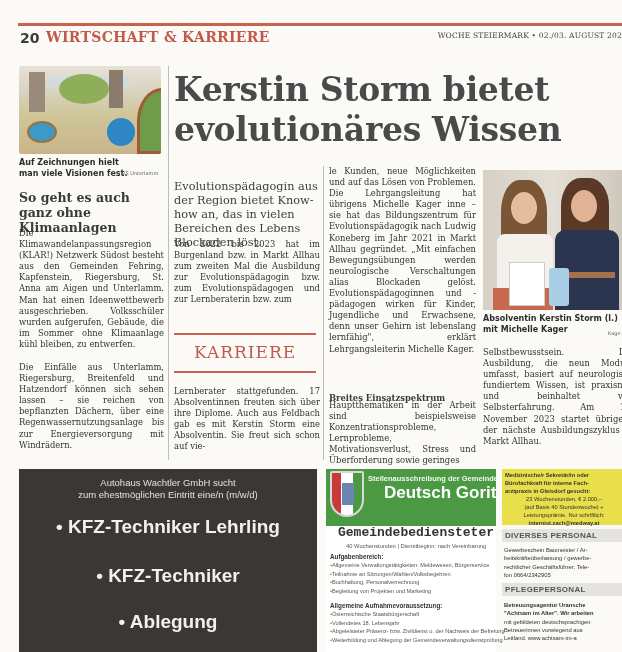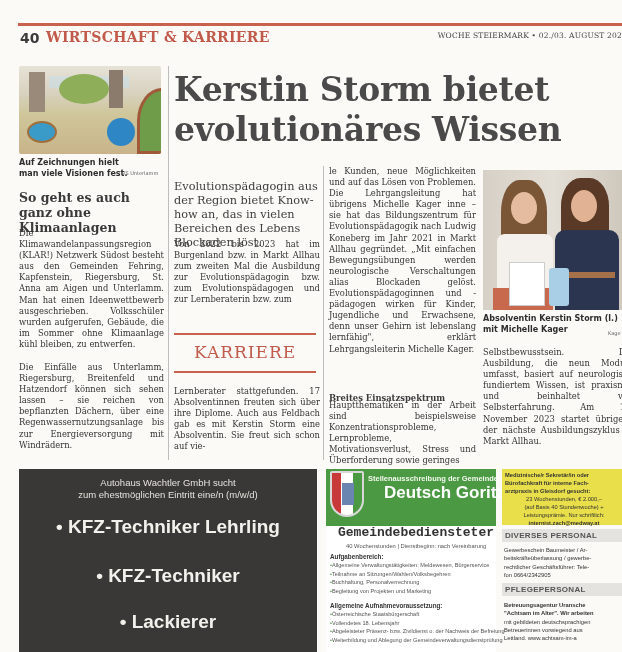--- a/index.html
+++ b/index.html
@@ -74,21 +74,21 @@
   .classifieds { position: absolute; left: 502px; top: 469px; width: 120px; height: 234px; overflow: hidden; }
   .classifieds .yellow { position:absolute; left:0; top:0; width:124px; height:56px; background:#e9df4a; padding:2px 3px; font-family:"Liberation Sans", sans-serif; font-size:5.7px; line-height:8px; color:#333; white-space:nowrap; }
   .classifieds .yellow .c { text-align:center; }
   .classifieds .cat { position:absolute; left:0; width:124px; height:13px; background:#e4e3df; padding:2px 3px; font-family:"Liberation Sans", sans-serif; font-weight:bold; font-size:8px; color:#555; letter-spacing:.3px; white-space:nowrap; }
   .classifieds .txt { position:absolute; left:0; width:124px; font-family:"Liberation Sans", sans-serif; font-size:5.8px; line-height:8.3px; color:#333; white-space:nowrap; padding-left:2px; }
 </style>
 </head>
 <body>
 
 <div class="rule-top"></div>
-<div class="page-num">40</div>
+<div class="page-num">20</div>
 <div class="section-title">WIRTSCHAFT &amp; KARRIERE</div>
 <div class="pub-line">WOCHE STEIERMARK • 02./03. AUGUST 202</div>
 
 <div class="drawing">
   <div class="sky"></div>
     <div class="tower1"></div>
     <div class="tree"></div>
     <div class="tower2"></div>
   <div class="pool1"></div>
     <div class="pool2"></div>
@@ -139,21 +139,21 @@
 <div class="credit" style="left:608px;top:330px;">Kage</div>
 <div class="body-text" style="left:483px;top:347px;width:150px;">Selbstbewusstsein. Die Ausbildung, die neun Module umfasst, basiert auf neurologisch fundiertem Wissen, ist praxisnah und beinhaltet viel Selbsterfahrung. Am 10. November 2023 startet übrigens der nächste Ausbildungszyklus in Markt Allhau.</div>
 
 <div class="ad-dark">
   <div class="intro">
     <div>Autohaus Wachtler GmbH sucht</div>
     <div>zum ehestmöglichen Eintritt eine/n (m/w/d)</div>
   </div>
   <div class="job" style="top:96px;">• KFZ-Techniker</div>
   <div class="job" style="top:47px;">• KFZ-Techniker Lehrling</div>
-  <div class="job" style="top:142px;">• Lackierer</div>
+  <div class="job" style="top:142px;">• Ablegung</div>
 </div>
 
 <div class="ad-goritz">
   <div class="banner">
     <div class="small">Stellenausschreibung der Gemeinde</div>
     <div class="town">Deutsch Goritz</div>
   </div>
   <div class="crest">
     <div class="red"></div>
       <div class="green"></div>

